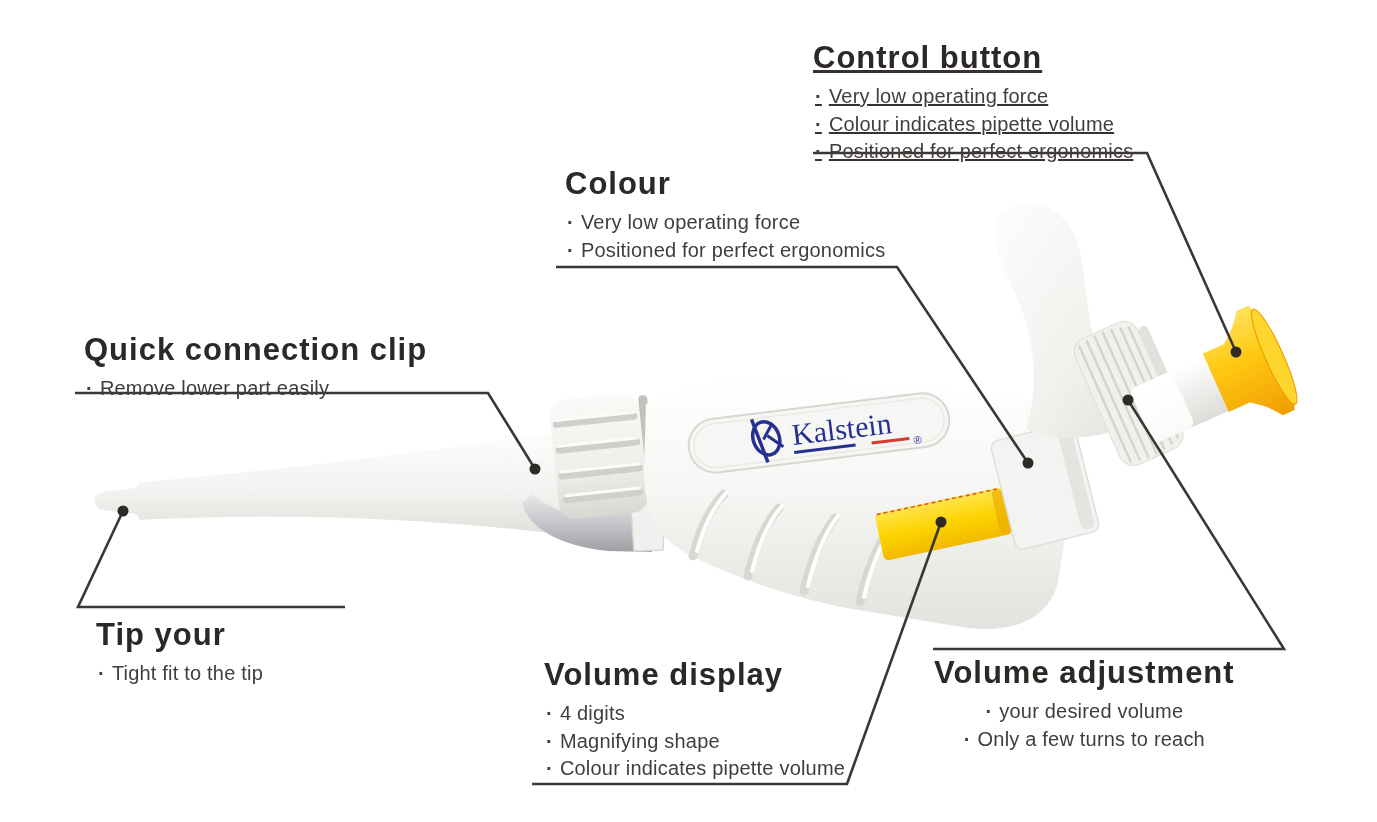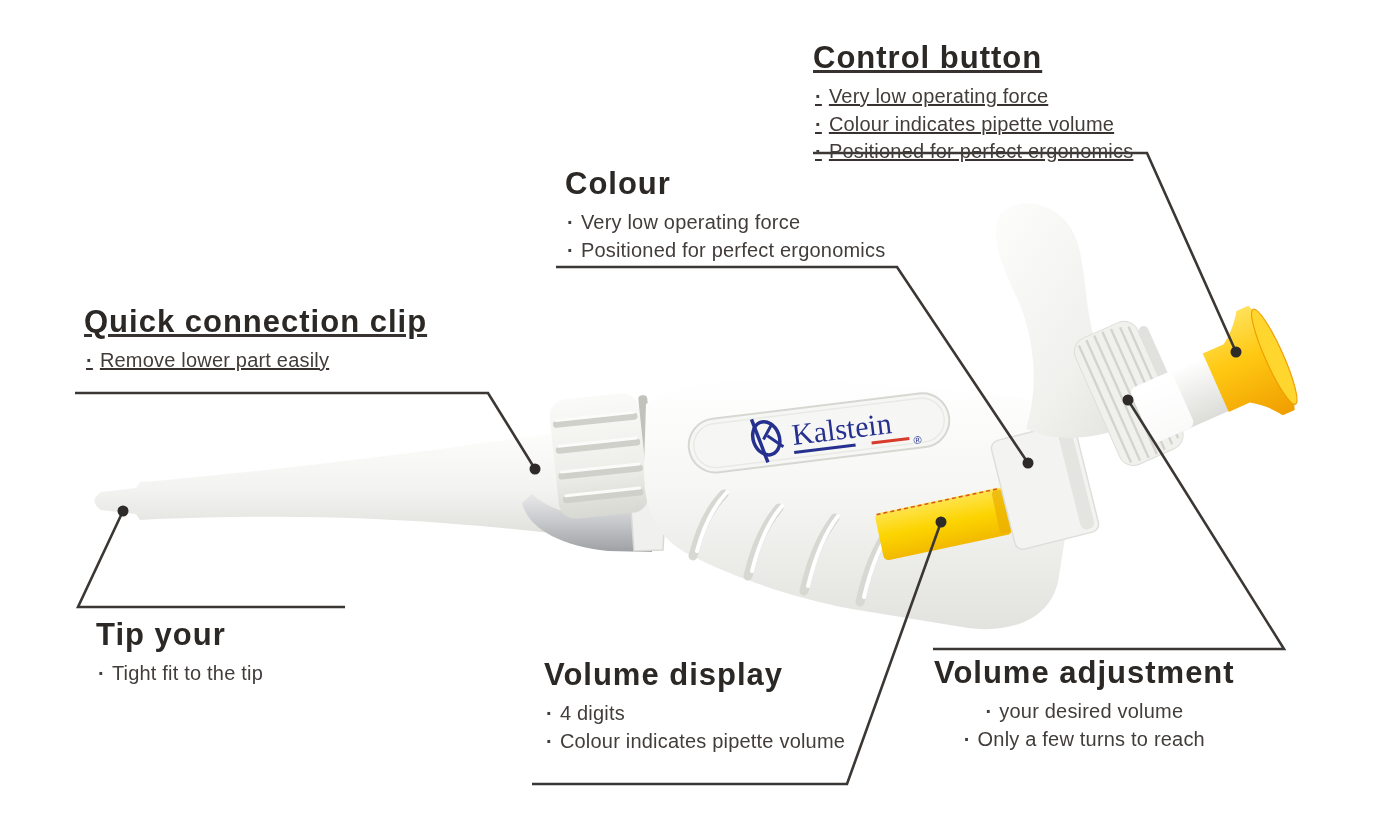--- a/index.html
+++ b/index.html
@@ -185,38 +185,39 @@
 </div>
 
 <div class="ann" style="left:565px;top:166px;">
   <h2>Colour</h2>
   <ul>
     <li>Very low operating force</li>
     <li>Positioned for perfect ergonomics</li>
   </ul>
 </div>
 
-<div class="ann" style="left:84px;top:304px;text-decoration:underline;">
+<div class="ann" style="left:84px;top:332px;">
   <h2>Quick connection clip</h2>
   <ul>
     <li>Remove lower part easily</li>
   </ul>
 </div>
 
 <div class="ann" style="left:96px;top:617px;">
   <h2>Tip your</h2>
   <ul>
     <li>Tight fit to the tip</li>
   </ul>
 </div>
 
 <div class="ann" style="left:544px;top:657px;">
   <h2>Volume display</h2>
   <ul>
     <li>4 digits</li>
+    <li>Magnifying shape</li>
     <li>Colour indicates pipette volume</li>
   </ul>
 </div>
 
 <div class="ann" style="left:934px;top:655px;text-align:center;">
   <h2>Volume adjustment</h2>
   <ul>
     <li>your desired volume</li>
     <li>Only a few turns to reach</li>
   </ul>

